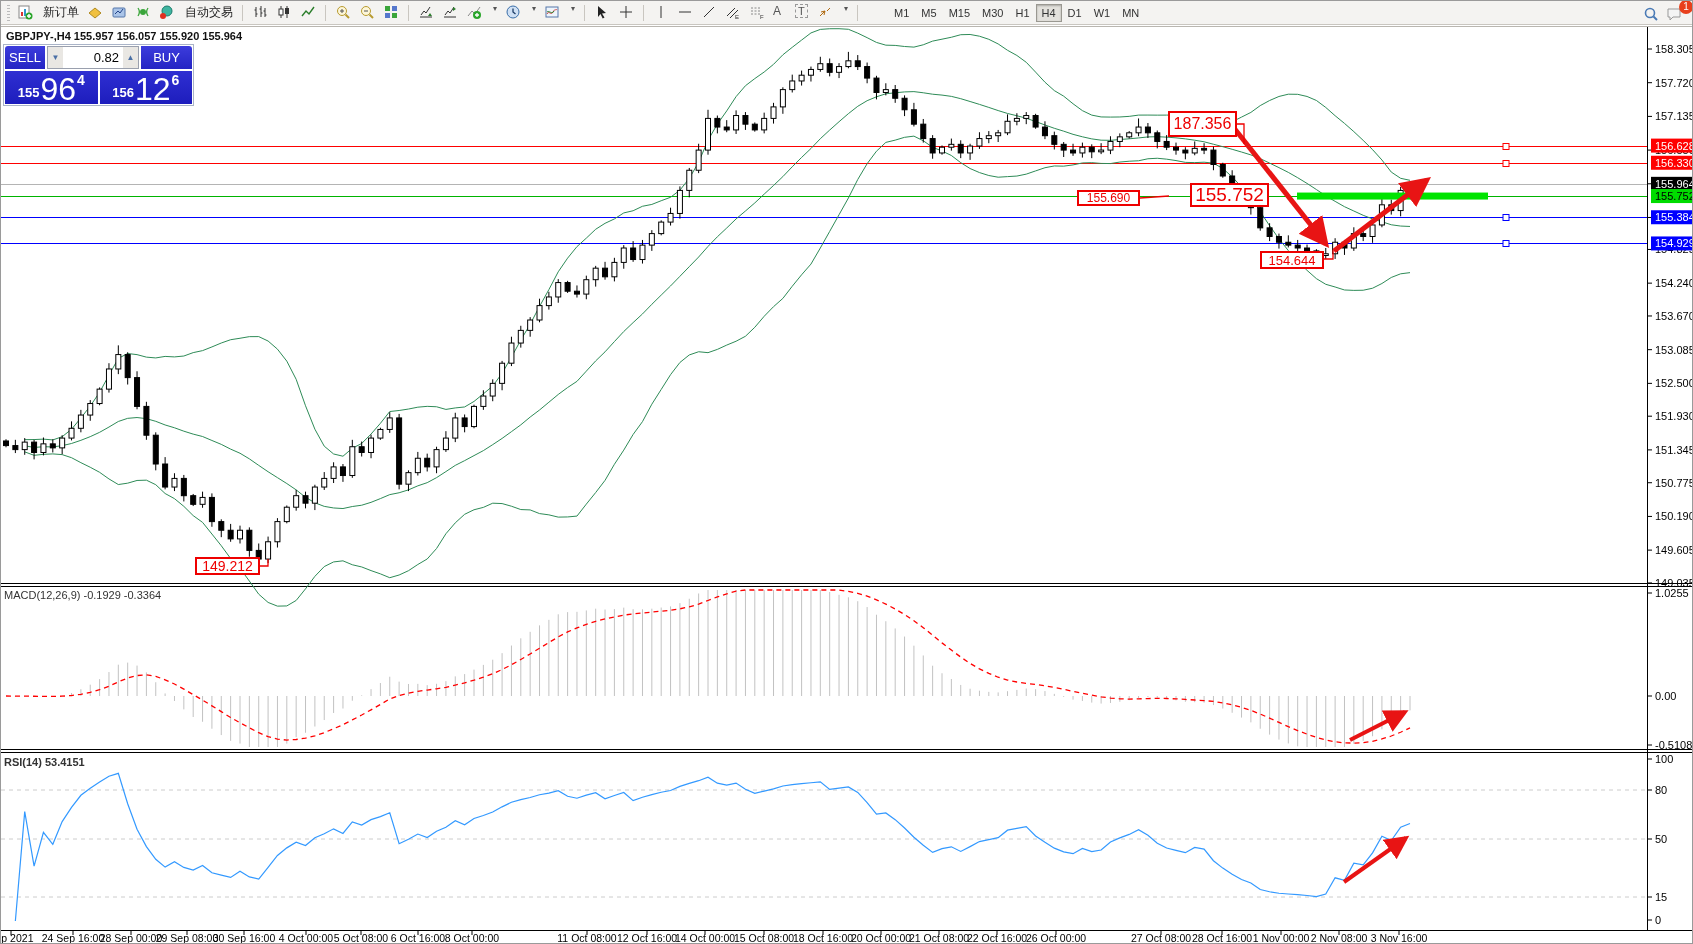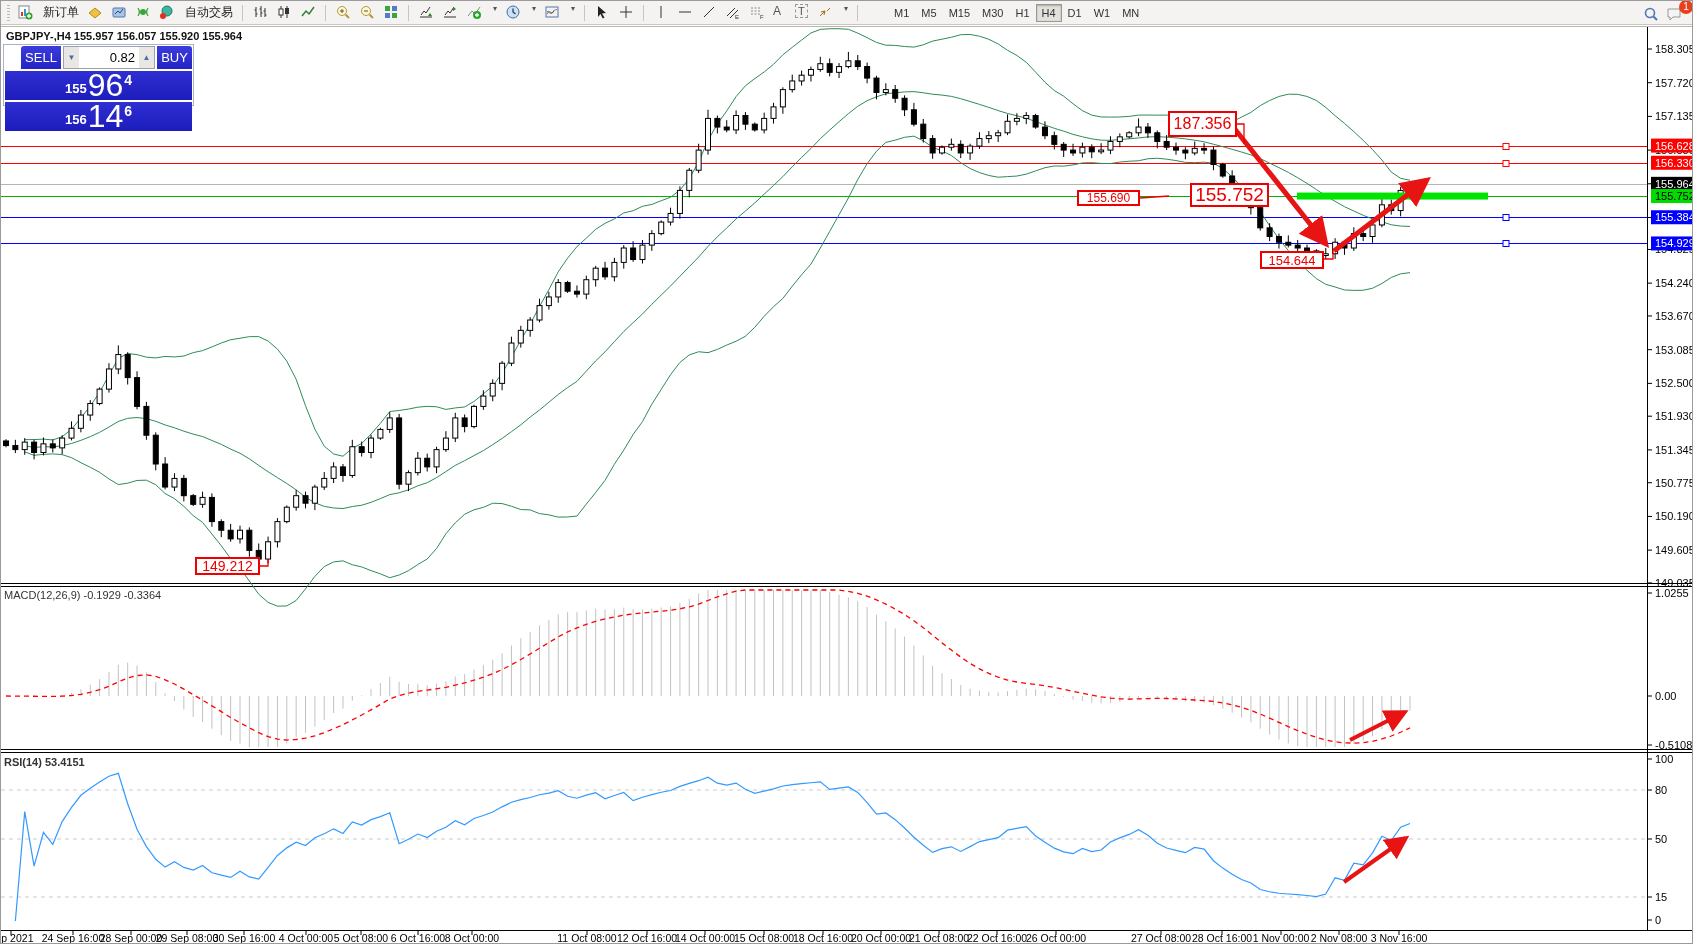--- a/index.html
+++ b/index.html
@@ -26,31 +26,31 @@
     border-radius:50%;width:14px;height:14px;font-size:10px;line-height:14px;text-align:center;}
   
   #chartwin{position:absolute;left:0;top:25px;width:1693px;height:834px;background:#fff;}
   #chartSvg{position:absolute;left:0;top:0;}
   #symbolLine{position:absolute;left:5px;top:4px;font-size:11px;font-weight:700;color:#111;z-index:5;}
   #macdLabel{position:absolute;left:3px;top:563px;font-size:11px;color:#333;z-index:5;}
   #rsiLabel{position:absolute;left:3px;top:730px;font-size:11px;color:#333;z-index:5;font-weight:bold;}
   
   #trade{position:absolute;left:2px;top:18px;width:191px;z-index:10;
     background:#fff;border:1px solid #aab4c8;padding:1px;}
-  #trade .row1{display:flex;height:23px;gap:2px;margin-left:16px;}
+  #trade .row1{display:flex;height:23px;gap:2px;}
   .bluebtn{background:linear-gradient(#3c3cdc,#2424c4);color:#fff;font-size:13px;
     display:flex;align-items:center;justify-content:center;cursor:pointer;}
   #sellBtn{width:40px;border-radius:3px 0 0 0;}
   #buyBtn{flex:1;border-radius:0 3px 0 0;}
   .spin{display:flex;height:23px;border:1px solid #9aa0ae;}
   .spinbtn{width:15px;background:#e9e7e3;color:#4a6fa5;font-size:8px;
     display:flex;align-items:center;justify-content:center;cursor:pointer;}
   .vol{width:60px;background:#fff;color:#000;font-size:13px;display:flex;
     align-items:center;justify-content:flex-end;padding-right:4px;}
-  #trade .row2{display:flex;height:33px;gap:2px;margin-top:2px;flex-direction:column;}
+  #trade .row2{display:flex;height:33px;gap:2px;margin-top:2px;}
   .pricebox{background:linear-gradient(#2f2fd2,#1d1dbd);color:#fff;flex:1;
     display:flex;align-items:flex-end;justify-content:center;padding-bottom:1px;cursor:pointer;}
   .p-small{font-size:13px;font-weight:700;margin-bottom:3px;}
   .p-big{font-size:32px;font-weight:400;line-height:28px;margin:0 1px;}
   .p-sup{font-size:14px;font-weight:700;align-self:flex-start;margin-top:1px;}
   
   .ann{position:absolute;border:2px solid #ee0000;color:#ee0000;background:#fff;
     display:flex;align-items:center;justify-content:center;z-index:6;}
 </style>
 </head>
@@ -313,21 +313,21 @@
         <div class="bluebtn" id="buyBtn">BUY</div>
       </div>
       <div class="row2">
         <div class="pricebox">
           <span class="p-small">155</span>
           <span class="p-big">96</span>
           <span class="p-sup">4</span>
         </div>
         <div class="pricebox">
           <span class="p-small">156</span>
-          <span class="p-big">14</span>
+          <span class="p-big">12</span>
           <span class="p-sup">6</span>
         </div>
       </div>
     </div>
 
     <div id="macdLabel">MACD(12,26,9) -0.1929 -0.3364</div>
     <div id="rsiLabel">RSI(14) 53.4151</div>
 
     <svg id="chartSvg" width="1693" height="919" viewBox="0 25 1693 919">
         <line x1="0" y1="25.5" x2="1693" y2="25.5" stroke="#b9b6b0"></line>

